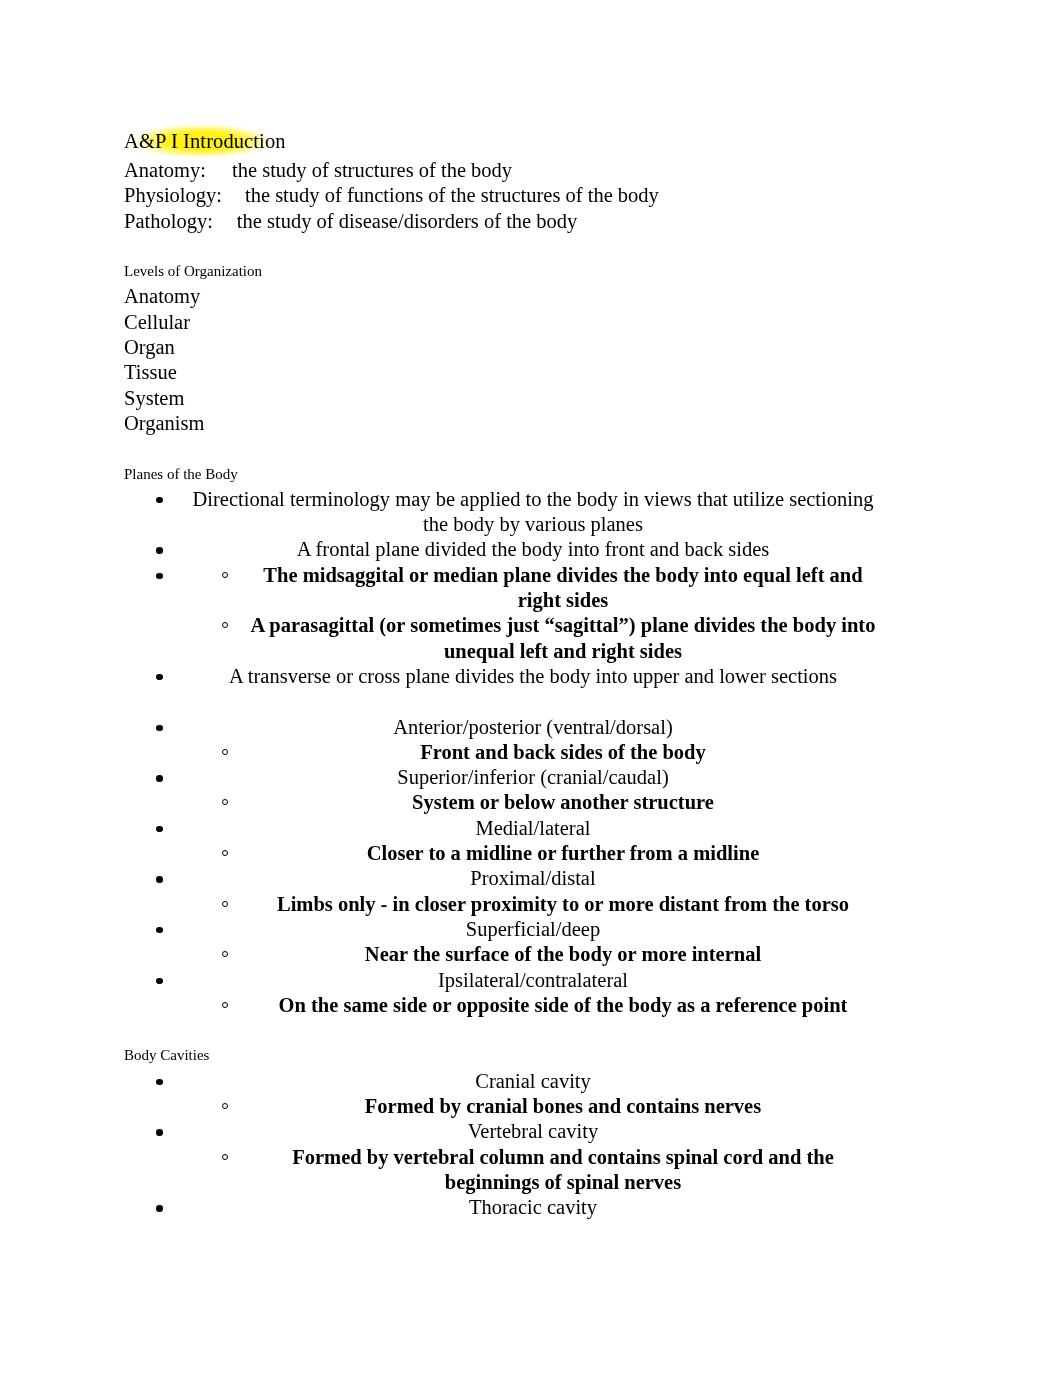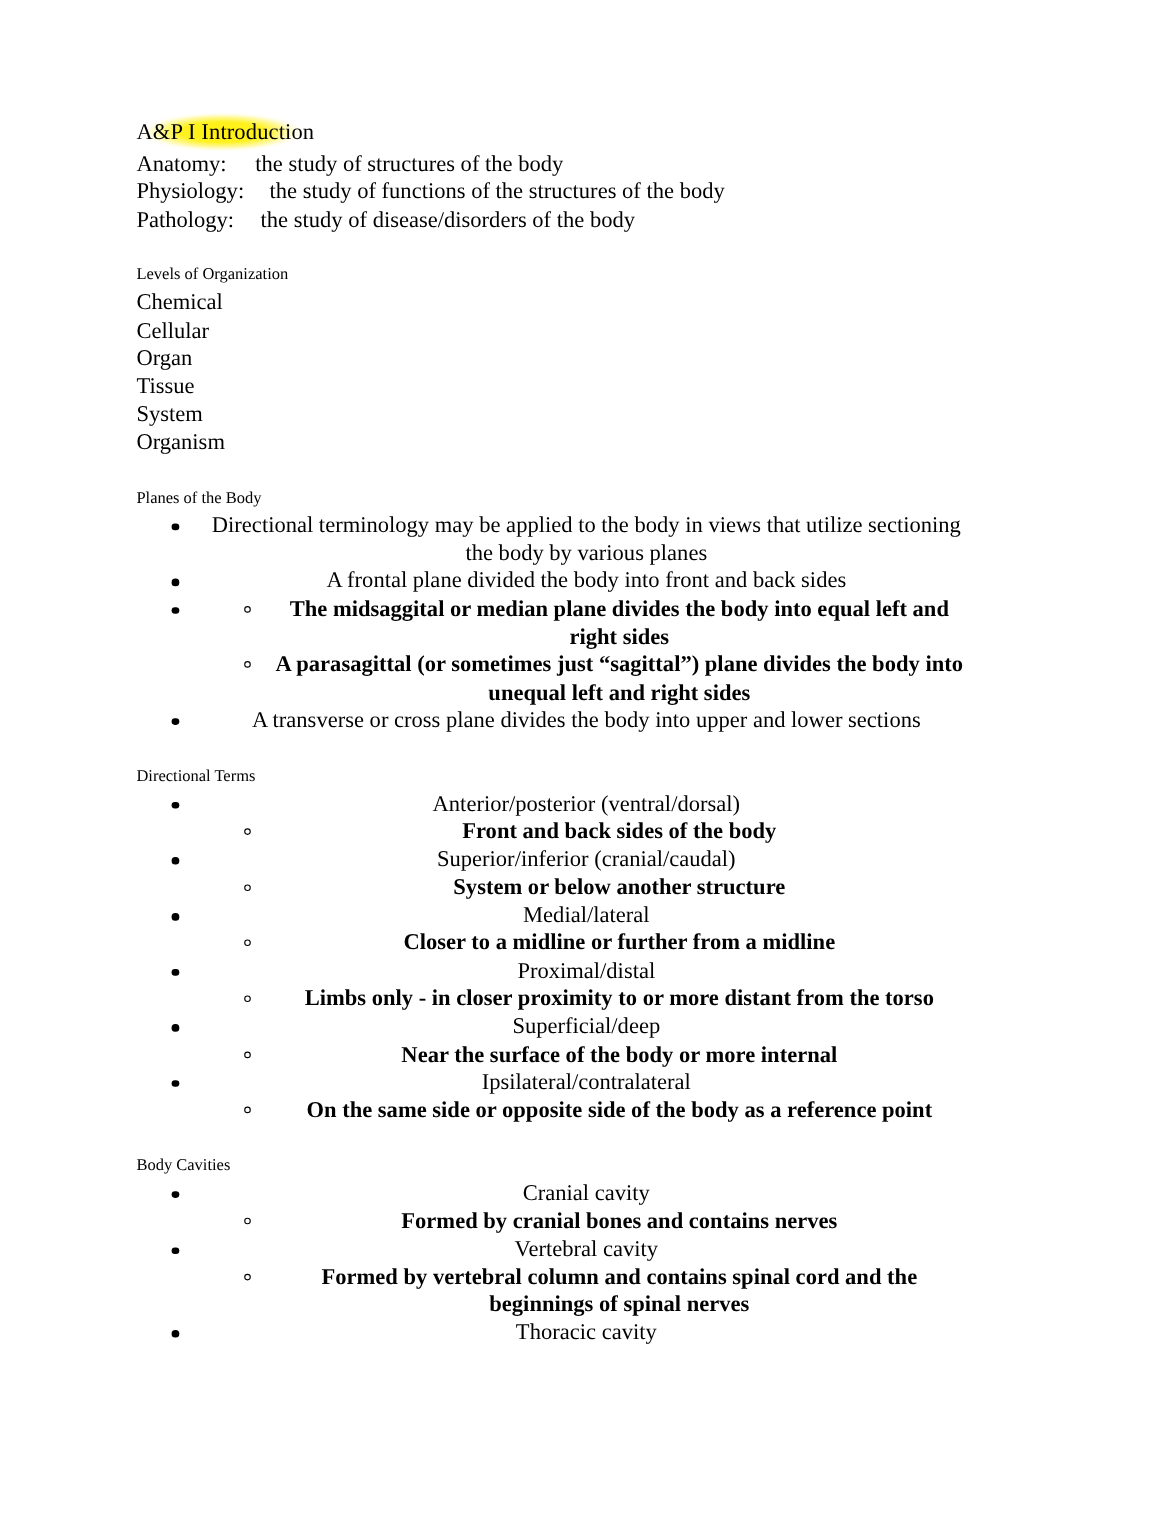--- a/index.html
+++ b/index.html
@@ -15,21 +15,21 @@
   .page {
     position: relative;
     width: 1062px;
     height: 1377px;
     background: #ffffff;
     overflow: hidden;
   }
   .content {
     position: absolute;
     left: 124px;
-    top: 106px;
+    top: 127px;
     width: 752px;
   }
 
   
   .title-row {
     position: relative;
     height: 30px;
     margin-bottom: 1px;
   }
   .hl-glow {
@@ -158,21 +158,21 @@
     <div class="defline"><span class="term">Anatomy:</span><span class="tabgap-a"></span><span>the study of structures of the body</span></div>
 
     <div class="defline"><span class="term">Physiology:</span><span class="tabgap-b"></span><span>the study of functions of the structures of the body</span></div>
 
     <div class="defline"><span class="term">Pathology:</span><span class="tabgap-c"></span><span>the study of disease/disorders of the body</span></div>
 
     <div class="spacer"></div>
 
     <div>
       <div><span class="section-head">Levels of Organization</span></div>
-      <div class="plain">Chemical</div>
+      <div class="plain">Anatomy</div>
       <div class="plain">Cellular</div>
       <div class="plain">Organ</div>
       <div class="plain">Tissue</div>
       <div class="plain">System</div>
       <div class="plain">Organism</div>
     </div>
 
     <div class="spacer"></div>
 
     <div>
@@ -202,21 +202,20 @@
         <li class="b1">
           <span class="disc"></span>
           <span class="btext">A transverse or cross plane divides the body into upper and lower sections</span>
         </li>
       </ul>
     </div>
 
     <div class="spacer"></div>
 
     <div>
-      <div><span class="section-head">Directional Terms</span></div>
       <ul class="lvl1">
         <li class="b1">
           <span class="disc"></span>
           <span class="btext">Anterior/posterior (ventral/dorsal)</span>
           <ul class="lvl2">
             <li class="b2">
               <span class="circ"></span>
               <span class="btext">Front and back sides of the body</span>
             </li>
           </ul>

